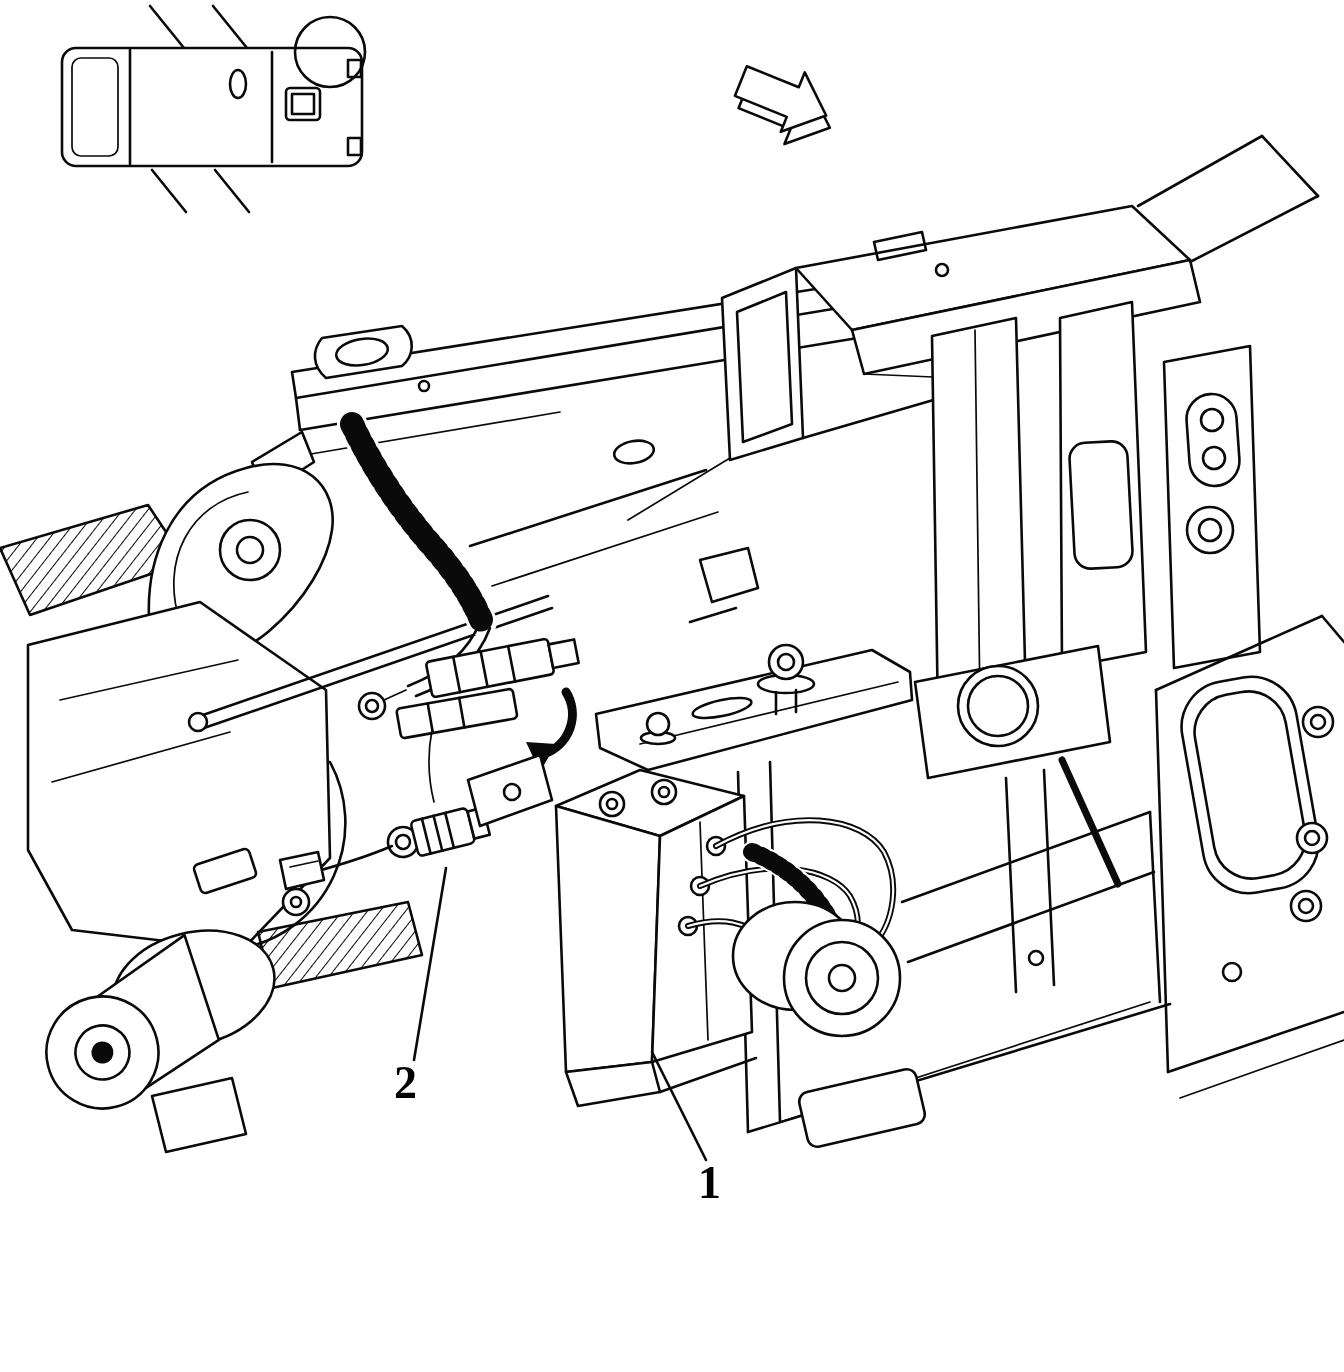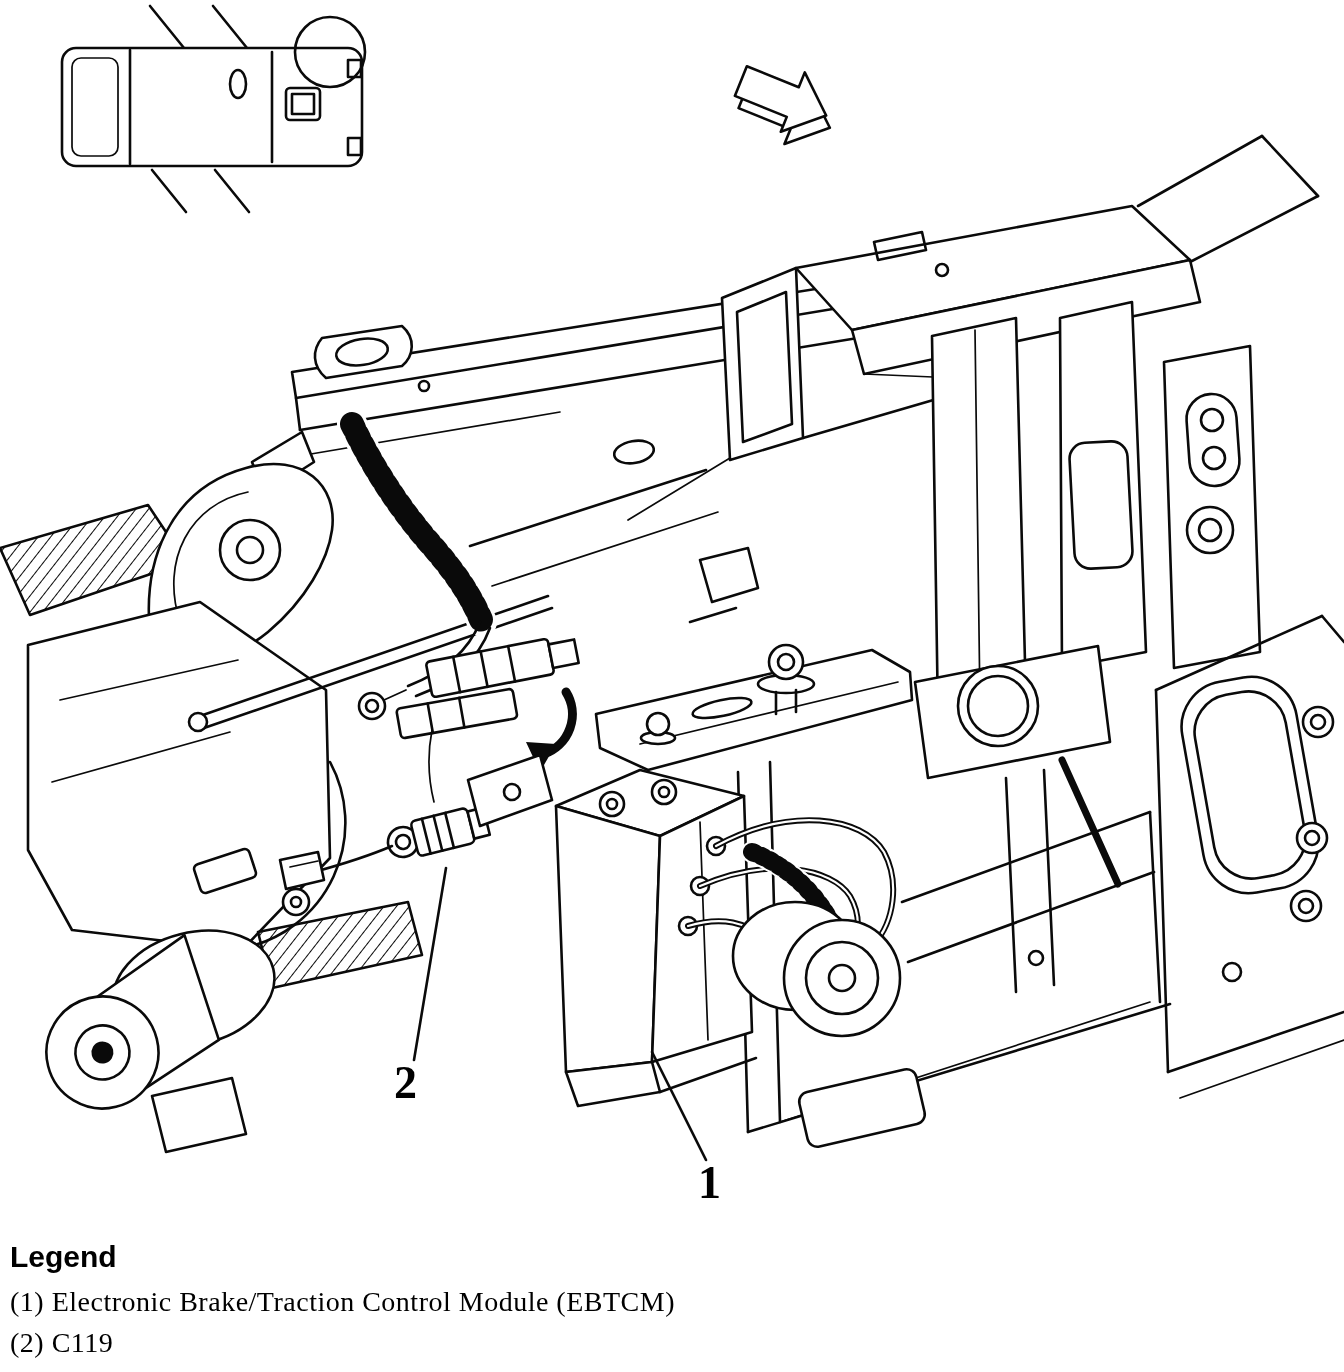--- a/index.html
+++ b/index.html
@@ -256,19 +256,14 @@
   </g>
 
   <g>
     <line x1="652" y1="1052" x2="706" y2="1160"></line>
     <text class="callout" x="698" y="1198">1</text>
     <line x1="446" y1="868" x2="414" y2="1060"></line>
     <text class="callout" x="394" y="1098">2</text>
   </g>
 </svg>
 
-<div class="legend">
-  <p class="legend-title">Legend</p>
-  <p class="legend-item">(1) Electronic Brake/Traction Control Module (EBTCM)</p>
-  <p class="legend-item">(2) C119</p>
+
 </div>
 
-</div>
-
 </body></html>

